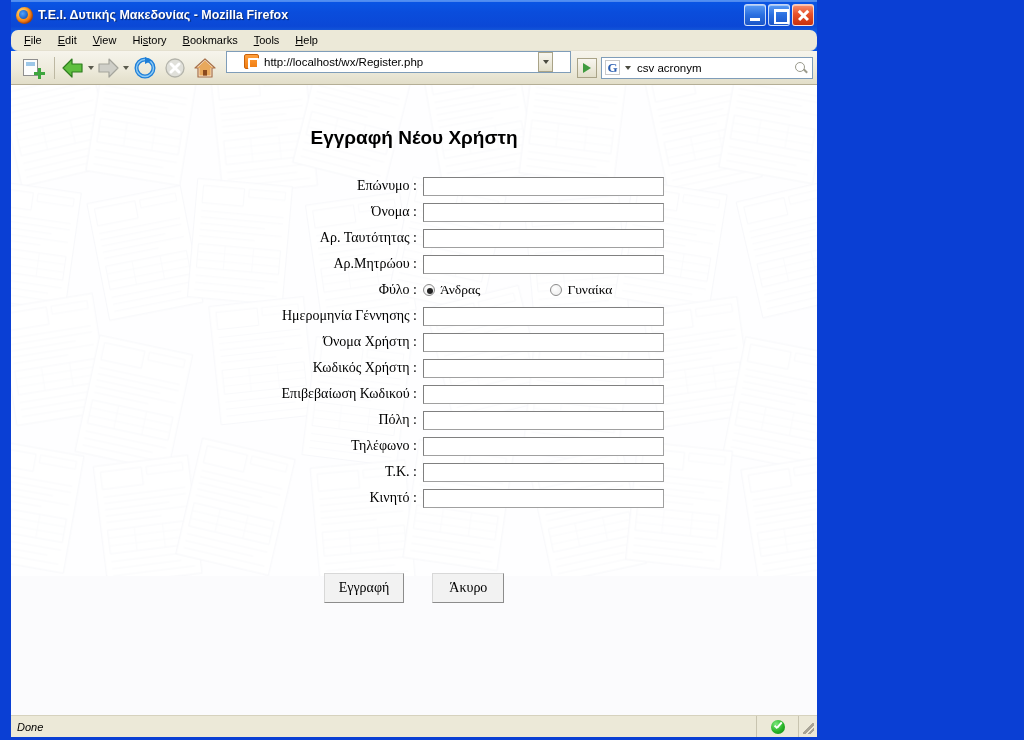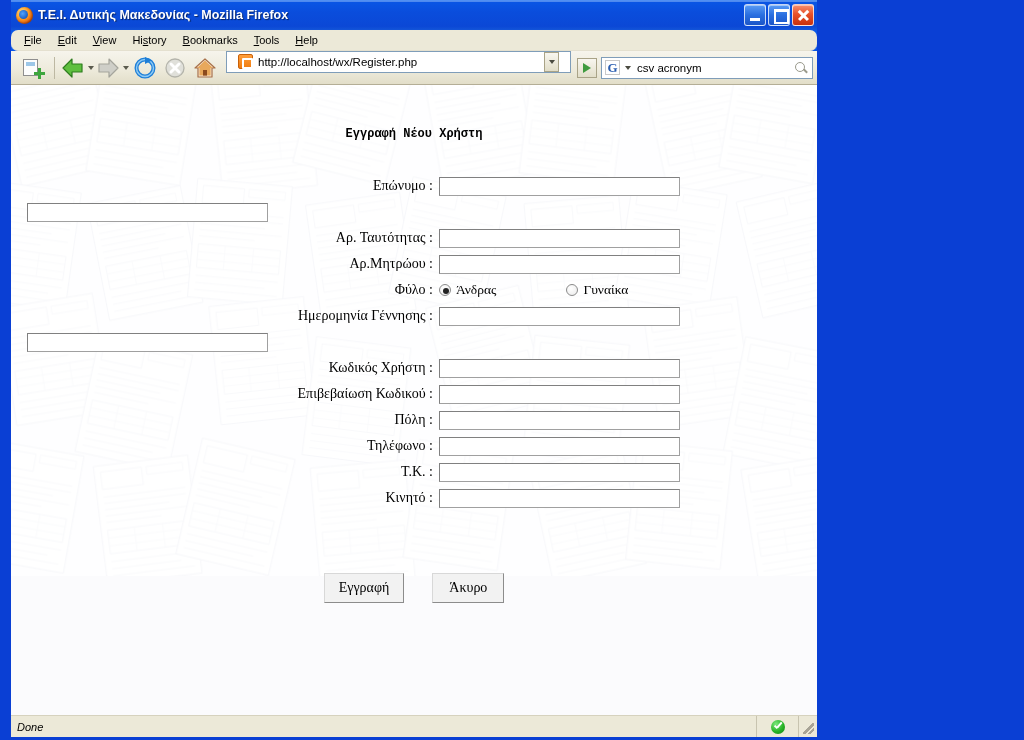--- a/index.html
+++ b/index.html
@@ -138,21 +138,21 @@
     border-left: 3.5px solid transparent; border-right: 3.5px solid transparent;
     border-top: 4px solid #5b5b4e;
   }
   .ico-reload, .ico-stop, .ico-home { width: 26px; height: 24px; margin: 0 2px; }
 
   #urlbar {
     flex: 1 1 auto; height: 22px; margin: 0 4px 12px 6px;
     background: #ffffff;
     border: 1px solid #7f9db9;
     display: flex; align-items: center;
-    padding: 0 11px;
+    padding: 0 17px;
     min-width: 60px;
   }
   .favicon {
     width: 15px; height: 15px; flex: 0 0 15px; margin-right: 5px;
     background: linear-gradient(to bottom, #ff9f3c, #f07c10);
     border: 1px solid #c8610a; border-radius: 2px;
     position: relative;
   }
   .favicon::before {
     content: ""; position: absolute; left: 3px; top: 3px;
@@ -232,29 +232,29 @@
     opacity: 1;
   }
 
   #page-inner {
     position: relative;
     width: 100%; height: 100%;
   }
   #page-title {
     position: absolute; left: 0; right: 0; top: 42px;
     text-align: center;
-    font-family: Liberation Mono, monospace;
-    font-size: 12px; font-weight: bold; color: #000;
+    font-family: Liberation Sans, sans-serif;
+    font-size: 19px; font-weight: bold; color: #000;
   }
   #form-area {
     position: absolute; left: 0; top: 88px; width: 100%;
   }
   .frow {
     height: 26px;
-    display: flex; align-items: center; margin-left: 16px;
+    display: flex; align-items: center;
   }
   .flabel {
     width: 412px; flex: 0 0 412px;
     text-align: right; padding-right: 6px;
     font-family: "Liberation Serif", serif;
     font-size: 14px; color: #000;
     white-space: nowrap;
   }
   .finput {
     width: 241px; flex: 0 0 241px; height: 19px;
@@ -509,20 +509,21 @@
       <div id="page-title">Εγγραφή Νέου Χρήστη</div>
 
       <div id="form-area">
 
         <div class="frow">
           <div class="flabel">Επώνυμο :</div>
           <input class="finput" type="text" value="" style="">
         </div>
 
         <div class="frow">
+          <div class="flabel">Όνομα :</div>
           <input class="finput" type="text" value="" style="">
         </div>
 
         <div class="frow">
           <div class="flabel">Αρ. Ταυτότητας :</div>
           <input class="finput" type="text" value="" style="">
         </div>
 
         <div class="frow">
           <div class="flabel">Αρ.Μητρώου :</div>
@@ -542,20 +543,21 @@
             </label>
           </div>
         </div>
 
         <div class="frow">
           <div class="flabel">Ημερομηνία Γέννησης :</div>
           <input class="finput" type="text" value="" style="">
         </div>
 
         <div class="frow">
+          <div class="flabel">Όνομα Χρήστη :</div>
           <input class="finput" type="text" value="" style="">
         </div>
 
         <div class="frow">
           <div class="flabel">Κωδικός Χρήστη :</div>
           <input class="finput" type="text" value="" style="">
         </div>
 
         <div class="frow">
           <div class="flabel">Επιβεβαίωση Κωδικού :</div>

